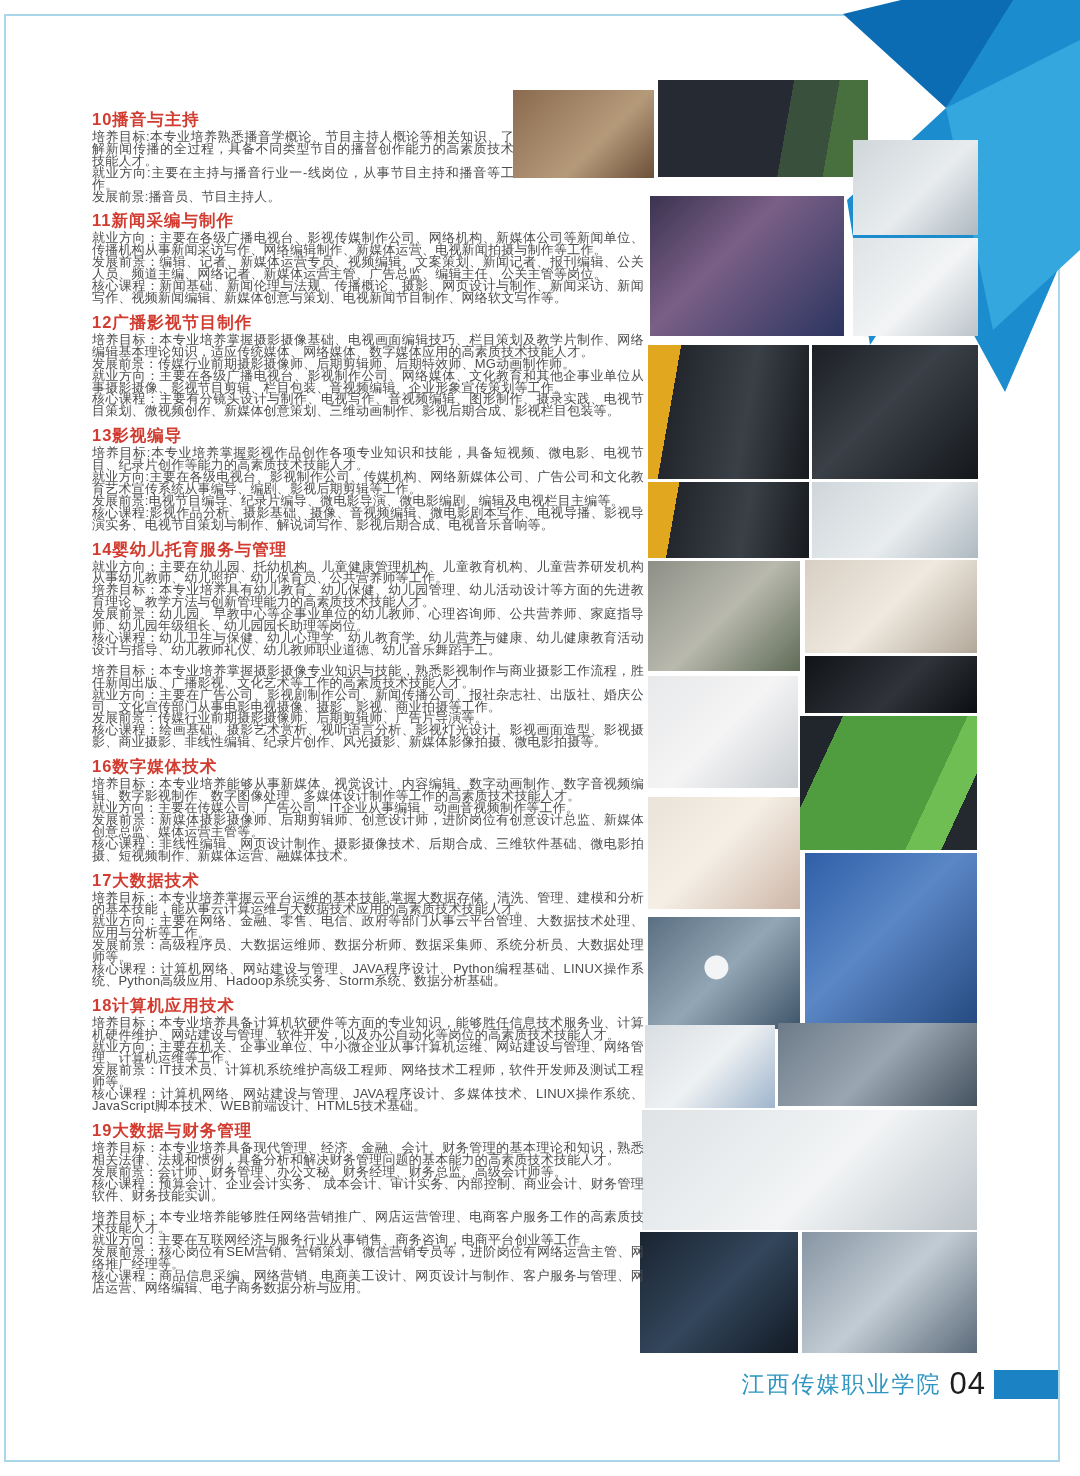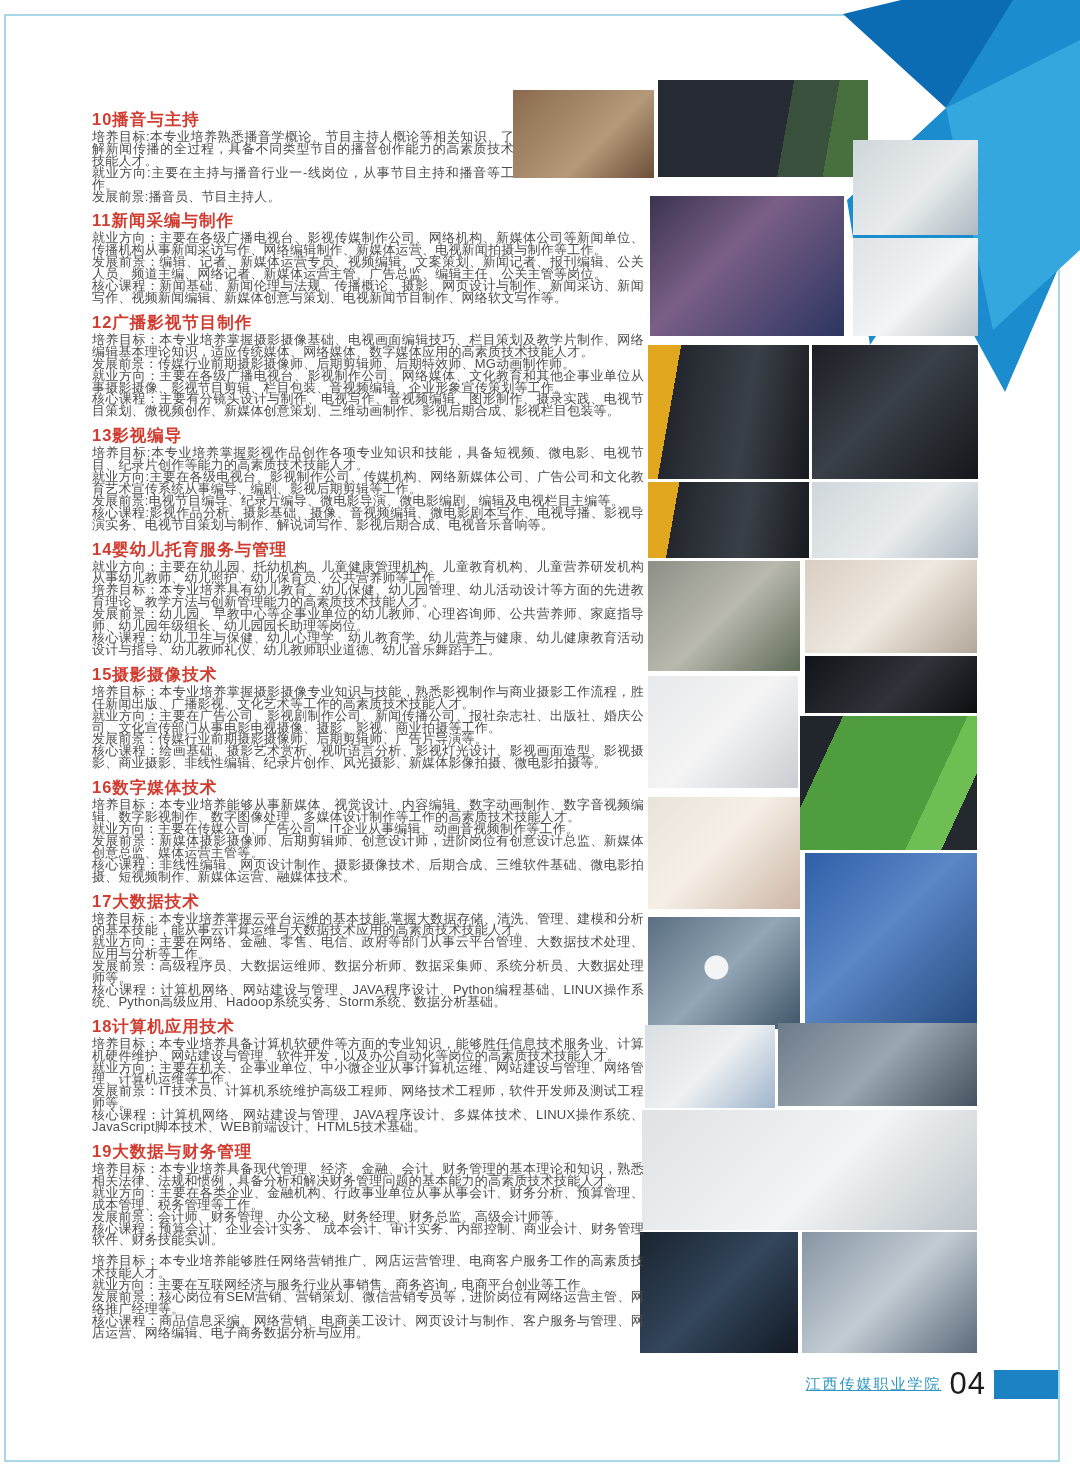--- a/index.html
+++ b/index.html
@@ -59,21 +59,21 @@
   .g-repair{background:linear-gradient(135deg,#d9dee2,#eef1f3 50%,#9fb4cc);}
   .g-equip{background:linear-gradient(135deg,#6d7a88,#9aa7b2 50%,#45525f);}
   .g-bigclass{background:linear-gradient(135deg,#dfe3e6,#f2f4f5 55%,#bcc4ca);}
   .g-darklab{background:linear-gradient(135deg,#1a2430,#33465c 50%,#121a24);}
   .g-lab2{background:linear-gradient(135deg,#8795a3,#c2ccd4 50%,#5c6b7a);}
   
   .footer{
     position:absolute;top:1366px;right:22px;
     display:flex;align-items:center;gap:8px;
   }
-  .school{font-size:15px;color:#2e96c0;letter-spacing:2px;text-decoration:underline;}
+  .school{font-size:23px;color:#2e96c0;letter-spacing:2px;}
   .pagenum{font-size:31px;color:#1d1d1d;letter-spacing:1px;}
   .footbar{display:inline-block;width:64px;height:29px;background:#1b83c4;}
 </style>
 </head>
 <body>
 
 <div class="page">
 
   <div class="frame"></div>
 
@@ -136,21 +136,20 @@
         <p class="mline"><span class="lbl">核心课程:</span>影视作品分析、摄影基础、摄像、音视频编辑、微电影剧本写作、电视导播、影视导演实务、电视节目策划与制作、解说词写作、影视后期合成、电视音乐音响等。</p>
       </section>
       <section class="major">
         <h2 class="mtitle">14婴幼儿托育服务与管理</h2>
         <p class="mline"><span class="lbl">就业方向：</span>主要在幼儿园、托幼机构、儿童健康管理机构、儿童教育机构、儿童营养研发机构从事幼儿教师、幼儿照护、幼儿保育员、公共营养师等工作。</p>
         <p class="mline"><span class="lbl">培养目标：</span>本专业培养具有幼儿教育、幼儿保健、幼儿园管理、幼儿活动设计等方面的先进教育理论、教学方法与创新管理能力的高素质技术技能人才。</p>
         <p class="mline"><span class="lbl">发展前景：</span>幼儿园、早教中心等企事业单位的幼儿教师、心理咨询师、公共营养师、家庭指导师、幼儿园年级组长、幼儿园园长助理等岗位。</p>
         <p class="mline"><span class="lbl">核心课程：</span>幼儿卫生与保健、幼儿心理学、幼儿教育学、幼儿营养与健康、幼儿健康教育活动设计与指导、幼儿教师礼仪、幼儿教师职业道德、幼儿音乐舞蹈手工。</p>
       </section>
       <section class="major">
-        <h2 class="mtitle">15摄影摄像技术</h2>
         <p class="mline"><span class="lbl">培养目标：</span>本专业培养掌握摄影摄像专业知识与技能，熟悉影视制作与商业摄影工作流程，胜任新闻出版、广播影视、文化艺术等工作的高素质技术技能人才。</p>
         <p class="mline"><span class="lbl">就业方向：</span>主要在广告公司、影视剧制作公司、新闻传播公司、报社杂志社、出版社、婚庆公司、文化宣传部门从事电影电视摄像、摄影、影视、商业拍摄等工作。</p>
         <p class="mline"><span class="lbl">发展前景：</span>传媒行业前期摄影摄像师、后期剪辑师、广告片导演等。</p>
         <p class="mline"><span class="lbl">核心课程：</span>绘画基础、摄影艺术赏析、视听语言分析、影视灯光设计、影视画面造型、影视摄影、商业摄影、非线性编辑、纪录片创作、风光摄影、新媒体影像拍摄、微电影拍摄等。</p>
       </section>
       <section class="major">
         <h2 class="mtitle">16数字媒体技术</h2>
         <p class="mline"><span class="lbl">培养目标：</span>本专业培养能够从事新媒体、视觉设计、内容编辑、数字动画制作、数字音视频编辑、数字影视制作、数字图像处理、多媒体设计制作等工作的高素质技术技能人才。</p>
         <p class="mline"><span class="lbl">就业方向：</span>主要在传媒公司、广告公司、IT企业从事编辑、动画音视频制作等工作。</p>
         <p class="mline"><span class="lbl">发展前景：</span>新媒体摄影摄像师、后期剪辑师、创意设计师，进阶岗位有创意设计总监、新媒体创意总监、媒体运营主管等。</p>
@@ -166,21 +165,20 @@
       <section class="major">
         <h2 class="mtitle">18计算机应用技术</h2>
         <p class="mline"><span class="lbl">培养目标：</span>本专业培养具备计算机软硬件等方面的专业知识，能够胜任信息技术服务业、计算机硬件维护、网站建设与管理、软件开发，以及办公自动化等岗位的高素质技术技能人才。</p>
         <p class="mline"><span class="lbl">就业方向：</span>主要在机关、企事业单位、中小微企业从事计算机运维、网站建设与管理、网络管理、计算机运维等工作。</p>
         <p class="mline"><span class="lbl">发展前景：</span>IT技术员、计算机系统维护高级工程师、网络技术工程师，软件开发师及测试工程师等。</p>
         <p class="mline"><span class="lbl">核心课程：</span>计算机网络、网站建设与管理、JAVA程序设计、多媒体技术、LINUX操作系统、JavaScript脚本技术、WEB前端设计、HTML5技术基础。</p>
       </section>
       <section class="major">
         <h2 class="mtitle">19大数据与财务管理</h2>
         <p class="mline"><span class="lbl">培养目标：</span>本专业培养具备现代管理、经济、金融、会计、财务管理的基本理论和知识，熟悉相关法律、法规和惯例，具备分析和解决财务管理问题的基本能力的高素质技术技能人才。</p>
-        <p class="mline"><span class="lbl">就业方向：</span>主要在各类企业、金融机构、行政事业单位从事从事会计、财务分析、预算管理、成本管理、税务管理等工作。</p>
         <p class="mline"><span class="lbl">发展前景：</span>会计师、财务管理、办公文秘、财务经理、财务总监、高级会计师等。</p>
         <p class="mline"><span class="lbl">核心课程：</span>预算会计、企业会计实务、 成本会计、审计实务、内部控制、商业会计、财务管理软件、财务技能实训。</p>
       </section>
       <section class="major">
         <p class="mline"><span class="lbl">培养目标：</span>本专业培养能够胜任网络营销推广、网店运营管理、电商客户服务工作的高素质技术技能人才。</p>
         <p class="mline"><span class="lbl">就业方向：</span>主要在互联网经济与服务行业从事销售、商务咨询，电商平台创业等工作。</p>
         <p class="mline"><span class="lbl">发展前景：</span>核心岗位有SEM营销、营销策划、微信营销专员等，进阶岗位有网络运营主管、网络推广经理等。</p>
         <p class="mline"><span class="lbl">核心课程：</span>商品信息采编、网络营销、电商美工设计、网页设计与制作、客户服务与管理、网店运营、网络编辑、电子商务数据分析与应用。</p>
       </section>
     </div>

